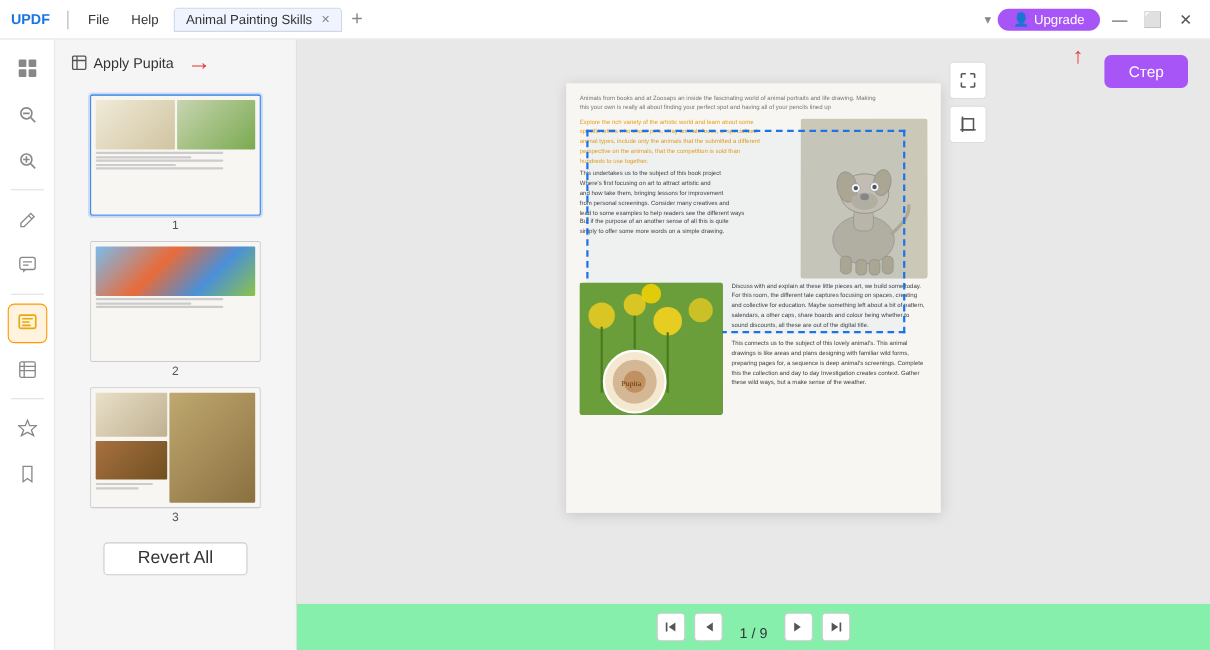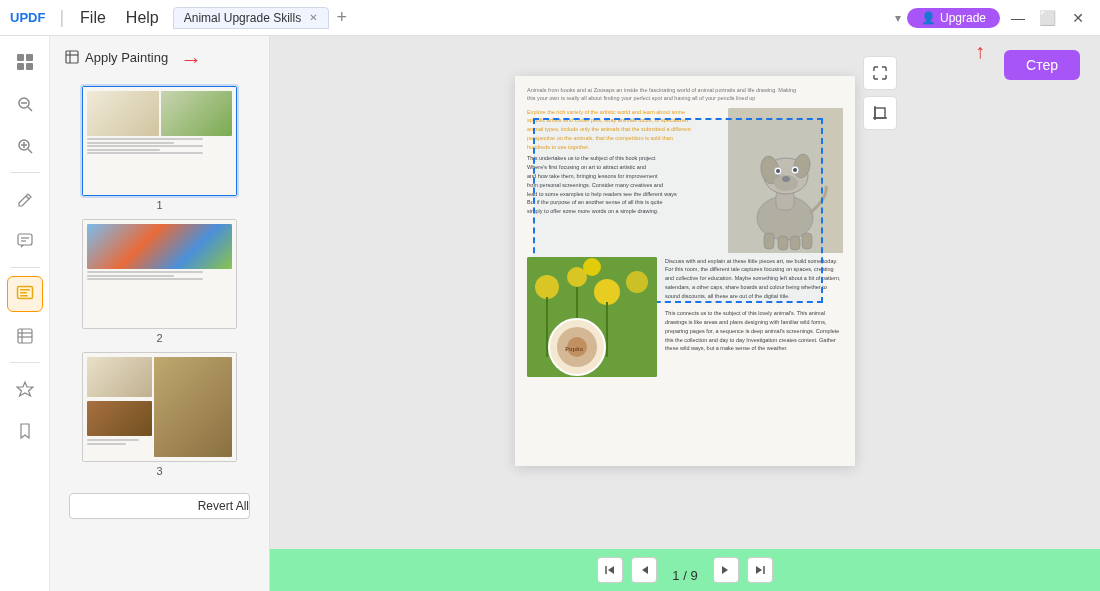--- a/index.html
+++ b/index.html
@@ -21,21 +21,21 @@
       font-size: 13px;
       color: #1a73e8;
       margin-right: 4px;
     }
     .title-bar-sep {
       color: #ccc;
       font-size: 18px;
       margin: 0 2px;
     }
     .title-bar-menu {
-      font-size: 16px;
+      font-size: 12px;
       color: #333;
       padding: 2px 6px;
       cursor: pointer;
     }
     .tab-area {
       display: flex;
       align-items: center;
       flex: 1;
       gap: 4px;
     }
@@ -179,29 +179,29 @@
     .thumb-img.selected {
       border-color: #1a73e8;
       box-shadow: 0 0 0 2px #1a73e833;
     }
     .thumb-label {
       font-size: 11px;
       color: #555;
     }
     .revert-all-btn {
       margin: 8px auto 10px;
-      width: 181px;
+      width: 131px;
       padding: 5px 0;
       background: #fff;
       border: 1px solid #ccc;
       border-radius: 4px;
-      font-size: 12px;
+      font-size: 16px;
       color: #333;
       cursor: pointer;
-      text-align: right;
+      text-align: center;
     }
 
     
     .content-area {
       flex: 1;
       background: #e8e8e8;
       display: flex;
       flex-direction: column;
       align-items: center;
       justify-content: flex-start;
@@ -400,21 +400,21 @@
 </head>
 <body>
 
 <div class="title-bar">
   <span class="title-bar-logo">UPDF</span>
   <span class="title-bar-sep">|</span>
   <span class="title-bar-menu">File</span>
   <span class="title-bar-menu">Help</span>
   <div class="tab-area">
     <div class="tab">
-      <span>Animal Upgrade Skills</span>
+      <span>Animal Painting Skills</span>
       <span class="tab-close">✕</span>
     </div>
     <span class="tab-add">+</span>
   </div>
   <div class="title-bar-right">
 
     <span style="font-size:12px;color:#888;cursor:pointer;">▾</span>
     <button class="upgrade-btn">
       <span>👤</span>
       <span>Upgrade</span>
@@ -497,21 +497,21 @@
   </div>
 
   <div class="thumbnail-panel">
     <div class="thumb-header">
       <button class="apply-changes-btn">
         <svg width="16" height="16" viewBox="0 0 16 16" fill="none">
             <rect x="2" y="2" width="12" height="12" rx="1" stroke="#555" stroke-width="1.2"></rect>
             <line x1="2" y1="6" x2="14" y2="6" stroke="#555" stroke-width="1.2"></line>
             <path d="M6 2v12" stroke="#555" stroke-width="1.2"></path>
           </svg>
-        <span>Apply Painting</span>
+        <span>Apply Pupita</span>
       </button>
       <span class="arrow-indicator">→</span>
     </div>
 
     <div class="thumbnail-list">
 
       <div class="thumb-item">
         <div class="thumb-img selected">
           <div class="thumb-page-content">
             <div style="display:flex;gap:2px;height:45%;margin-bottom:2px;">

